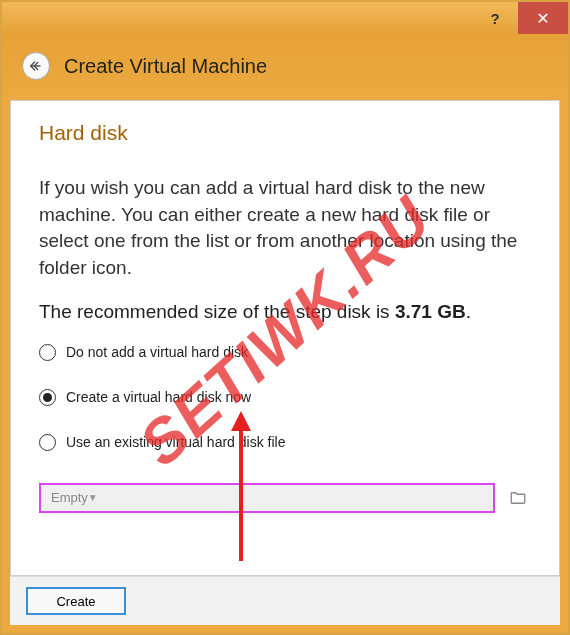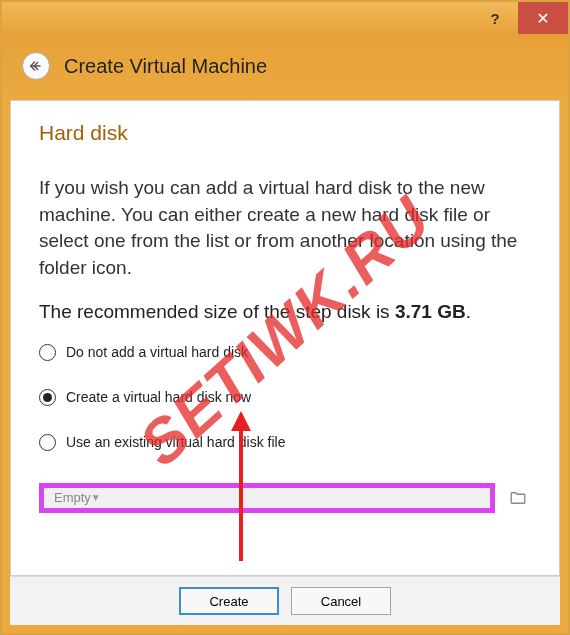--- a/index.html
+++ b/index.html
@@ -142,21 +142,21 @@
     }
     .disk-select-row {
       display: flex;
       gap: 10px;
       align-items: center;
       margin-left: 0px;
     }
     .disk-select {
       flex: 1;
       background: #f0f0f0;
-      border: 5px solid #d946ef;
+      border: 2px solid #d946ef;
       height: 30px;
       display: flex;
       align-items: center;
       padding: 0 10px;
       color: #888;
       font-size: 13px;
     }
     .chevron {
       color: #999;
       font-size: 10px;
@@ -167,21 +167,21 @@
       display: flex;
       align-items: center;
       justify-content: center;
       color: #888;
     }
     .footer-bar {
       background: #f2f2f2;
       border-top: 1px solid #ddd;
       padding: 10px 16px;
       display: flex;
-      justify-content: center;
+      justify-content: flex-start;
       gap: 12px;
     }
     .btn {
       min-width: 100px;
       height: 28px;
       border: 1px solid #a5a5a5;
       background: #f8f8f8;
       font-size: 13px;
       cursor: pointer;
       display: flex;
@@ -287,18 +287,15 @@
             </svg>
         </div>
       </div>
 
     </div>
 
     <div class="footer-bar">
       <div class="btn primary">
         <span>Create</span>
       </div>
-      <div class="btn">
-        <span>Cancel</span>
-      </div>
     </div>
   </div>
 </div>
 
 </body></html>

